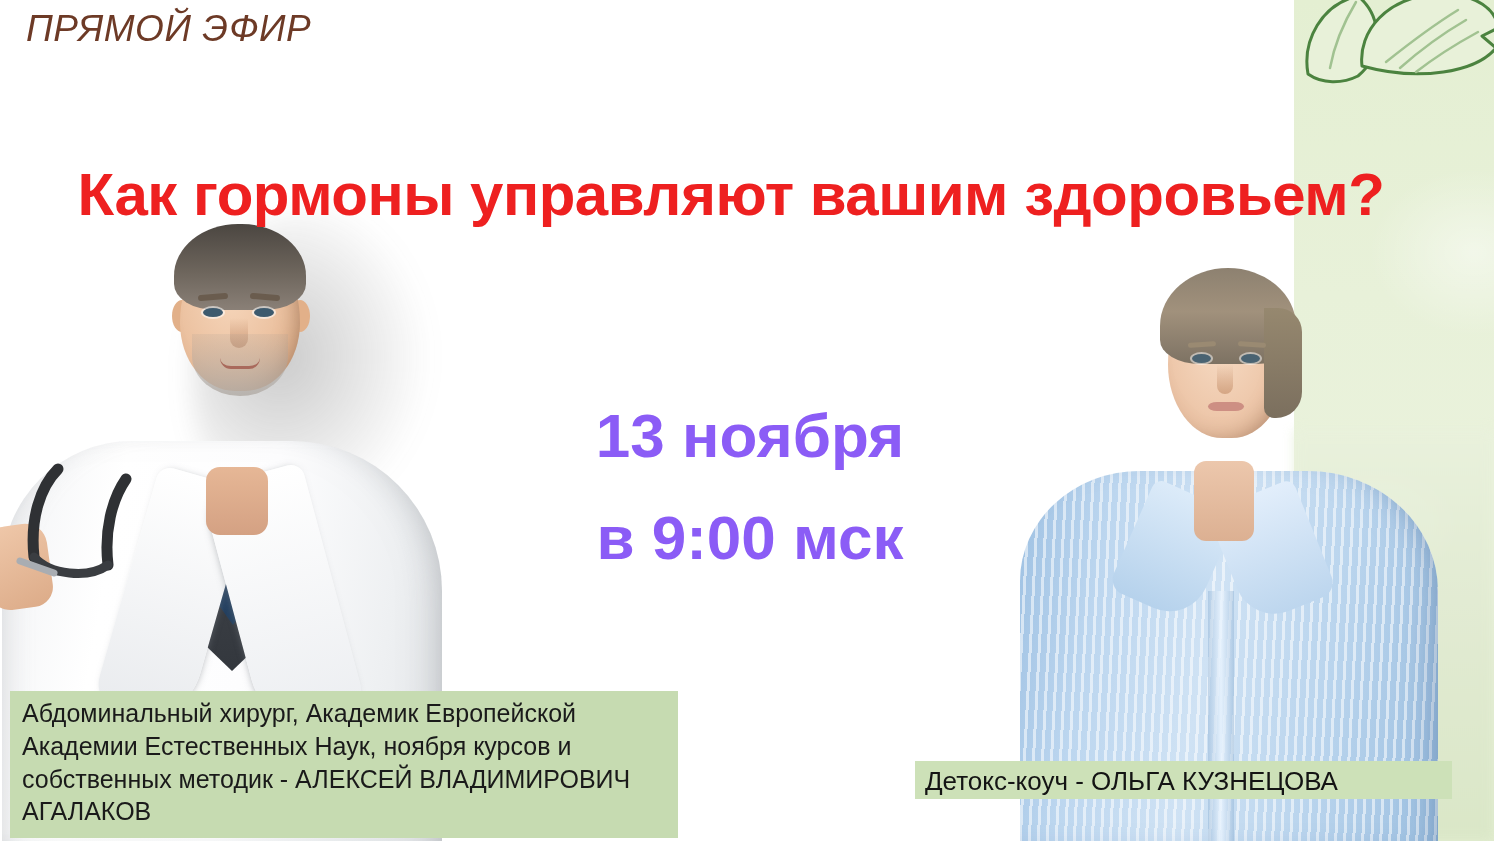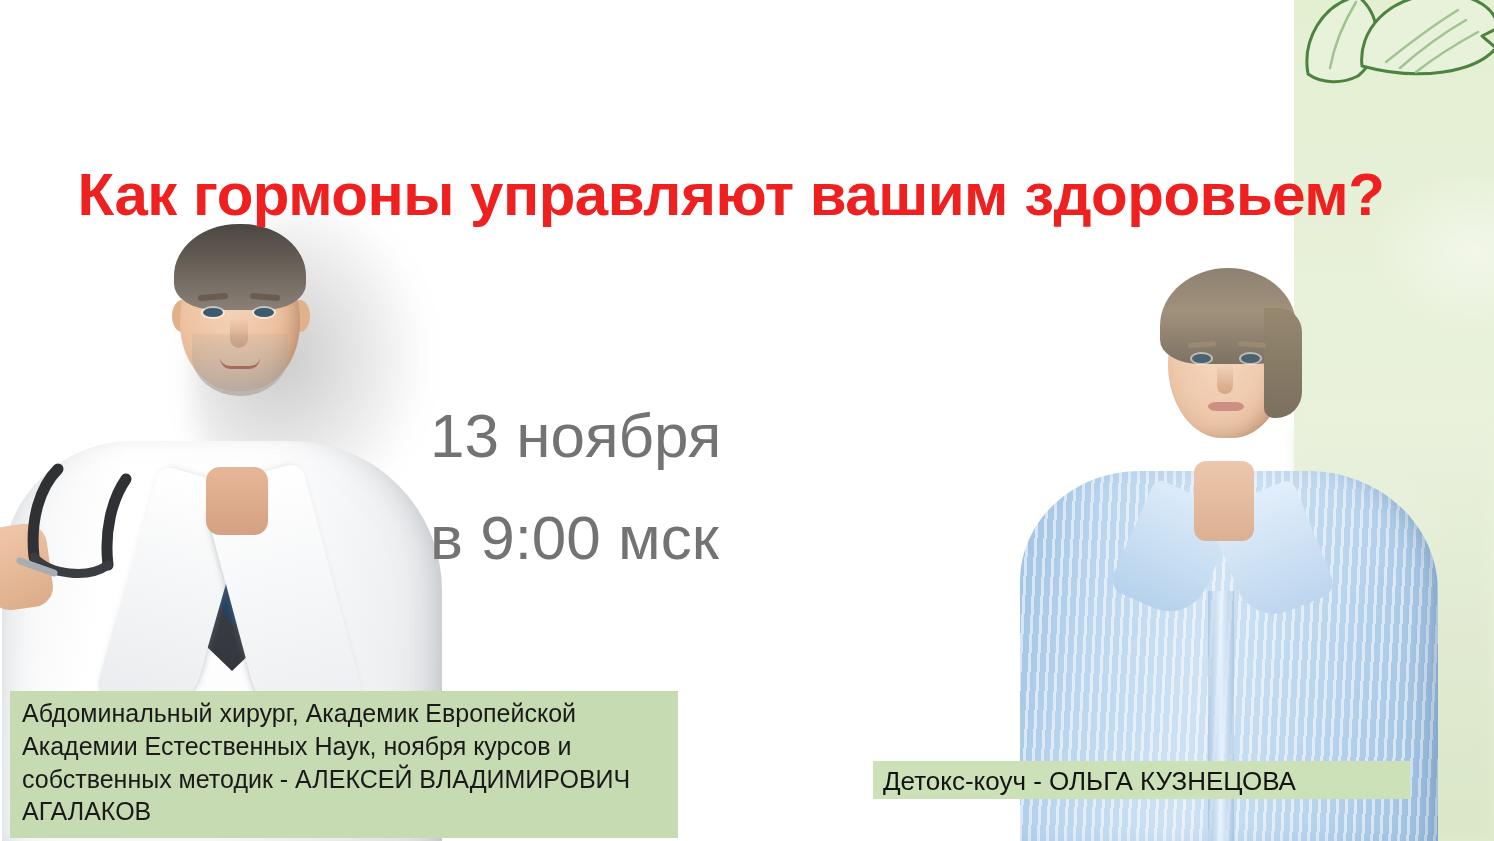--- a/index.html
+++ b/index.html
@@ -340,41 +340,41 @@
     font-weight: bold;
     line-height: 1.42;
     color: #ee2020;
     letter-spacing: -.5px;
   }
   #datetime {
     position: absolute;
     left: 430px;
     top: 385px;
     width: 640px;
-    text-align: left;
+    text-align: center;
     font-size: 62px;
-    font-weight: normal;
+    font-weight: bold;
     line-height: 1.65;
-    color: #737373;
+    color: #8b5cf6;
   }
   #doctor-caption {
     position: absolute;
     left: 10px;
     top: 691px;
     width: 668px;
     padding: 6px 12px 10px 12px;
     box-sizing: border-box;
     background: #c6dbb1;
     font-size: 25px;
     line-height: 1.31;
     color: #1a1a1a;
   }
   #coach-caption {
     position: absolute;
-    left: 873px;
+    left: 915px;
     top: 761px;
     width: 537px;
     height: 38px;
     box-sizing: border-box;
     padding: 2px 10px 0 10px;
     background: #cde1b8;
     font-size: 26px;
     line-height: 36px;
     color: #141414;
     white-space: nowrap;
@@ -449,20 +449,21 @@
     <div class="hair"></div>
     <div class="hair-side"></div>
     <div class="brow-l"></div>
     <div class="brow-r"></div>
     <div class="eye-l"></div>
     <div class="eye-r"></div>
     <div class="nose"></div>
     <div class="mouth"></div>
   </div>
 
+  <div id="live-badge">ПРЯМОЙ ЭФИР</div>
 
 
   <h1 id="main-title">Как гормоны управляют вашим здоровьем?</h1>
 
   <div id="datetime">
     <div>13 ноября</div>
     <div>в 9:00 мск</div>
   </div>
 
   <div id="doctor-caption">Абдоминальный хирург, Академик Европейской Академии Естественных Наук, ноября курсов и собственных методик - АЛЕКСЕЙ ВЛАДИМИРОВИЧ АГАЛАКОВ</div>

